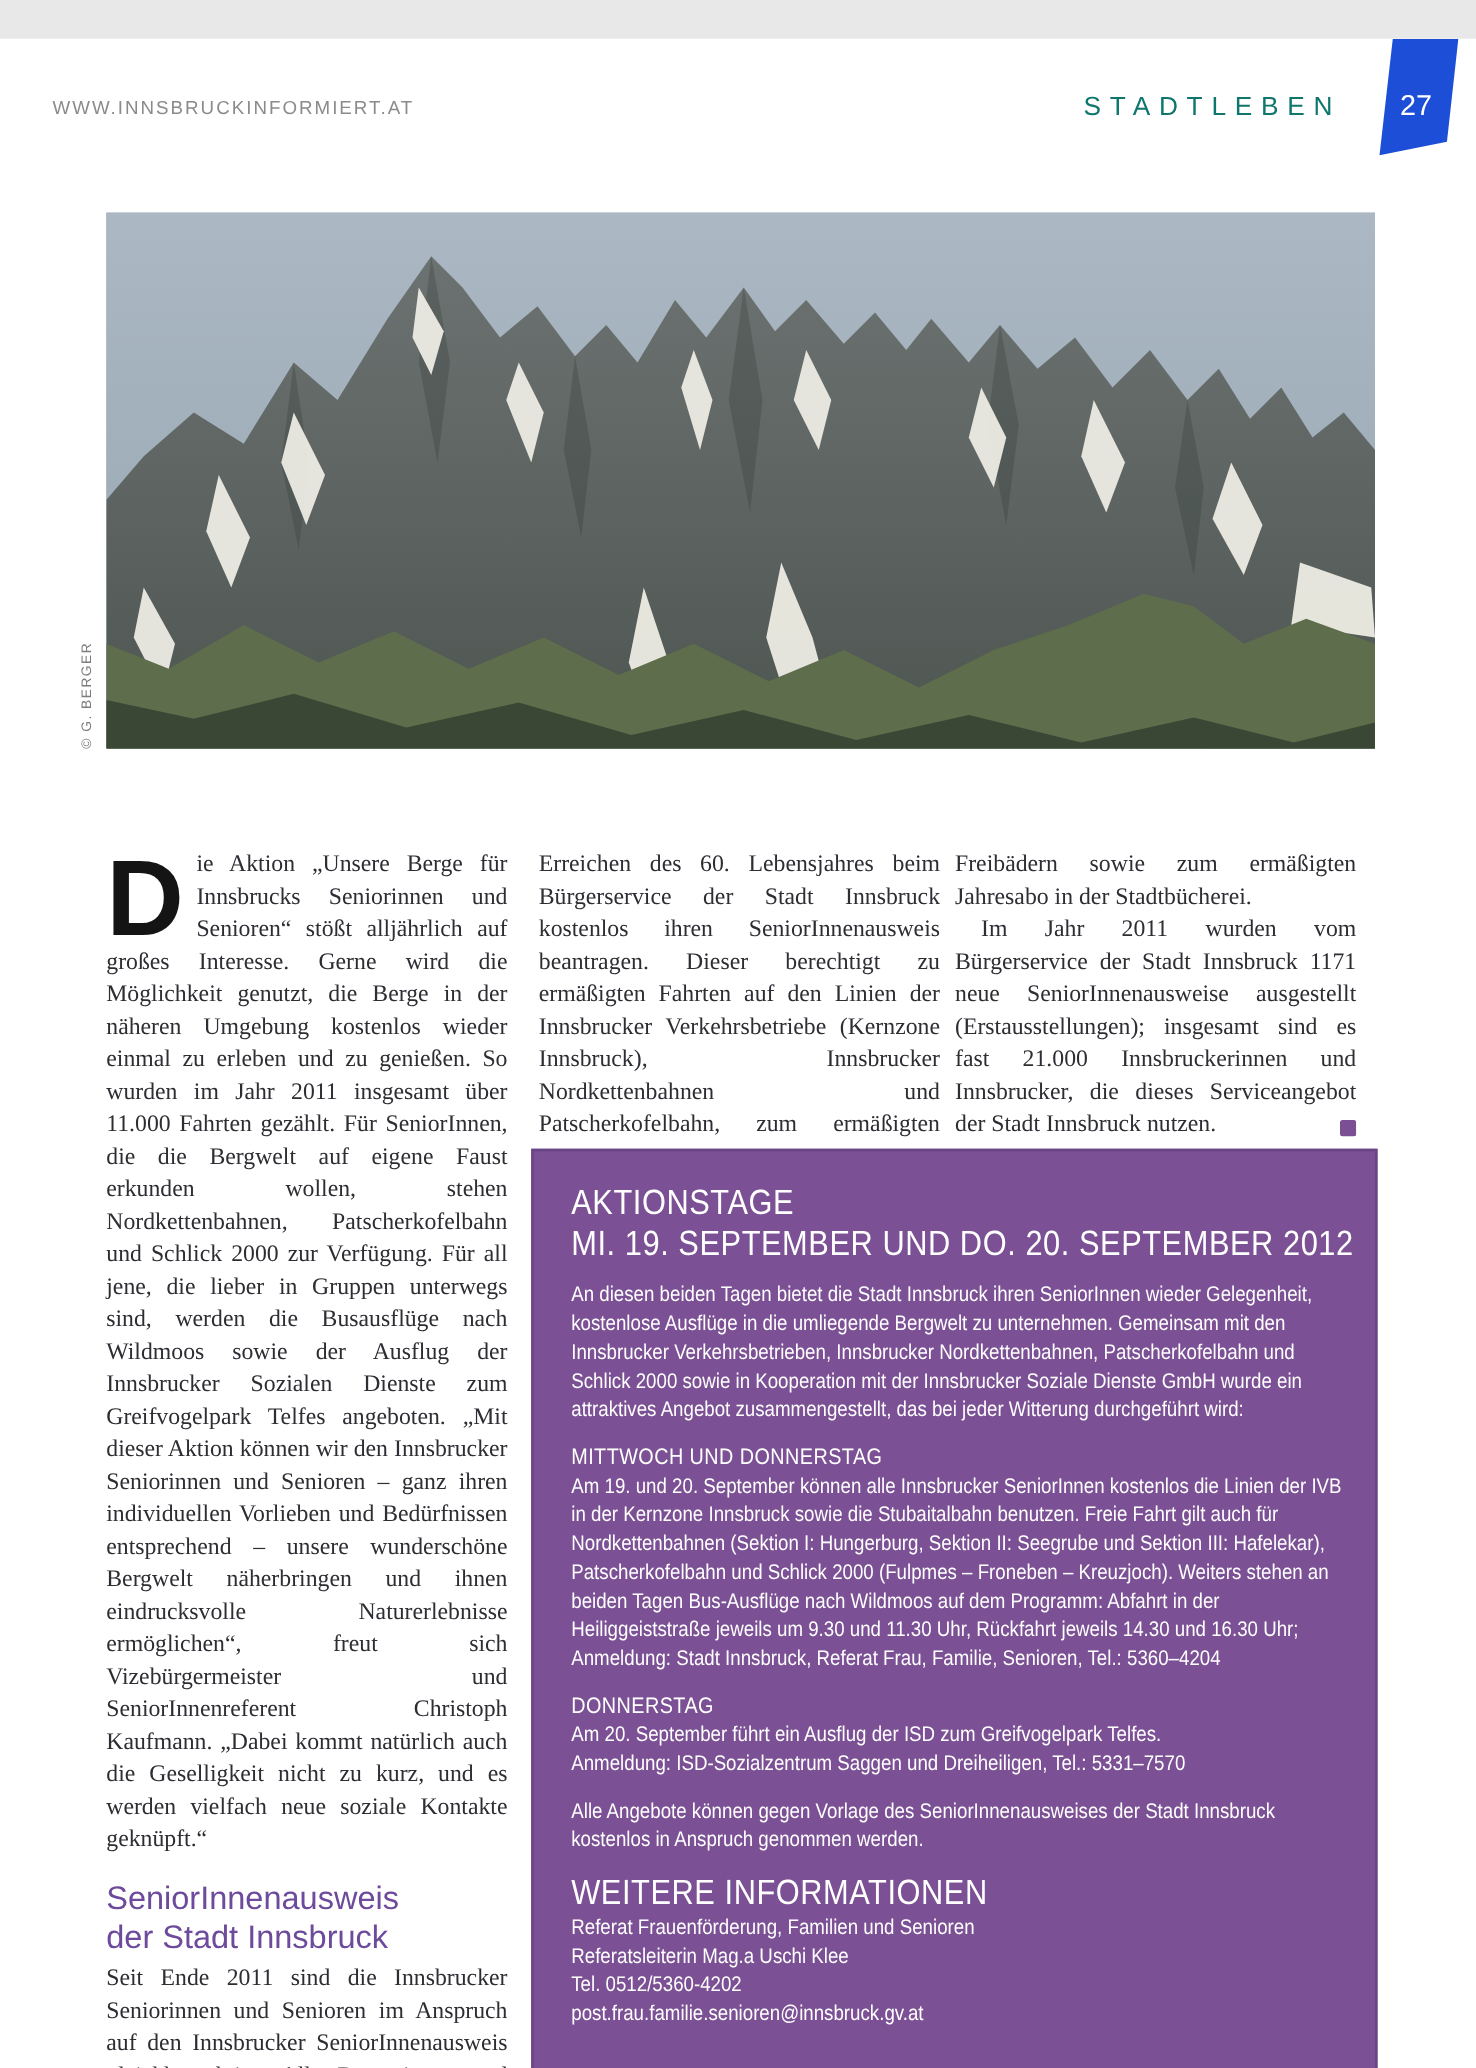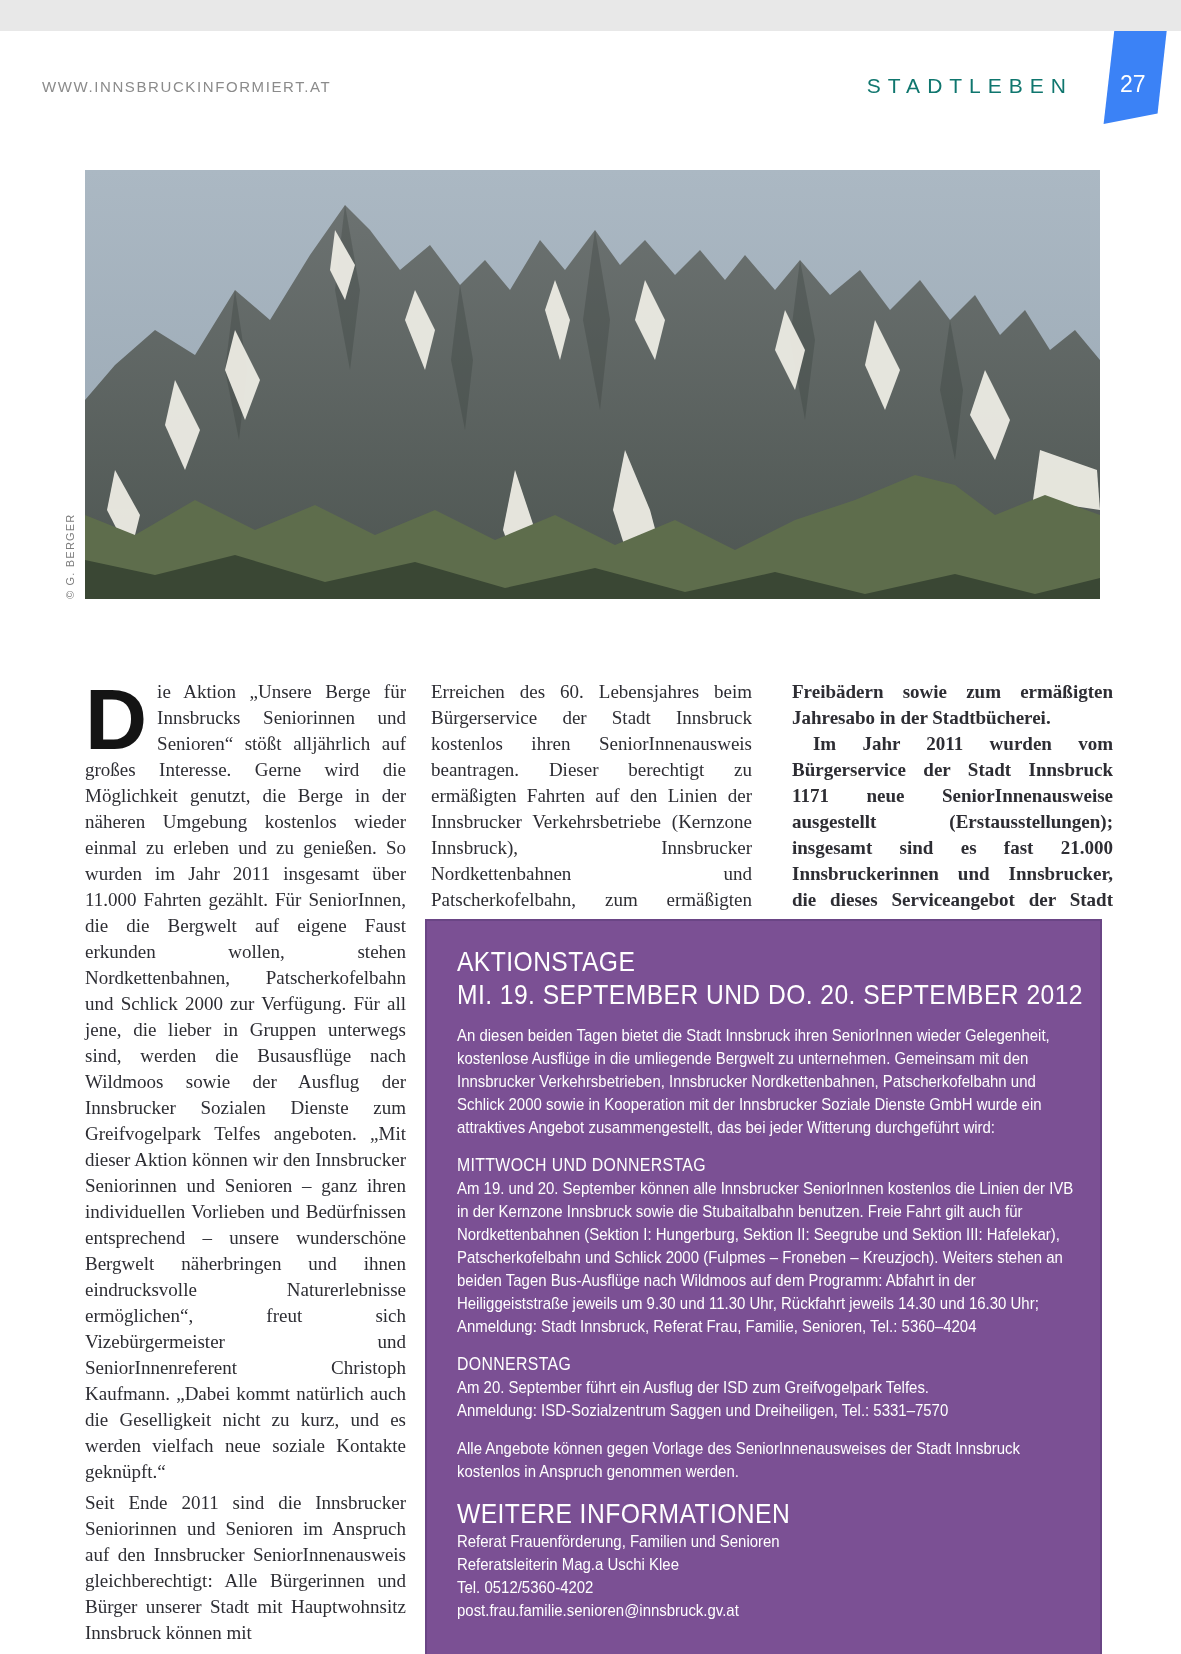--- a/index.html
+++ b/index.html
@@ -15,21 +15,21 @@
   .site-url{
     position:absolute;left:42px;top:47px;
     font-size:15px;letter-spacing:1.6px;color:#8b8b8b;
   }
   .section-label{
     position:absolute;right:108px;top:43px;
     font-size:21px;letter-spacing:7px;color:#0f766e;
   }
   .page-tab{
     position:absolute;left:1096px;top:0;width:76px;height:97px;
-    background:#3b82f6;
+    background:#1d4ed8;
     clip-path:polygon(24% 0%,93% 0%,81% 85%,10% 96%);
   }
   .page-tab .num{
     position:absolute;left:24px;top:40px;
     color:#ffffff;font-size:23px;
   }
   
   .photo{
     position:absolute;left:85px;top:139px;width:1015px;height:429px;
     overflow:hidden;background:#9fadb9;
@@ -47,21 +47,21 @@
   }
   .headline .cond-line{
     display:inline-block;white-space:nowrap;
     font-size:41px;line-height:50px;font-weight:400;
     transform:scaleX(0.84);transform-origin:0 0;
   }
   
   .col{position:absolute;top:648px;width:321px;}
   .col1{left:85px;}
   .col2{left:431px;height:238px;overflow:hidden;}
-  .col3{left:792px;height:238px;overflow:hidden;font-weight:bold;}
+  .col3{left:764px;height:238px;overflow:hidden;}
   .body-text{
     font-family:"Liberation Serif",serif;
     font-size:19px;line-height:26px;color:#2d2d33;
     text-align:justify;hyphens:auto;margin:0;
   }
   .dropcap{
     float:left;
     font-family:"Liberation Sans",sans-serif;font-weight:700;
     font-size:86px;line-height:66px;
     margin:7px 10px 2px 0;color:#141414;
@@ -146,20 +146,24 @@
       </g>
       <polygon fill="#5e6d4c" points="0,429 0,345 50,365 110,330 170,360 230,335 290,365 350,340 410,370 470,345 530,375 590,350 650,380 710,350 770,330 830,305 870,315 910,345 960,325 1015,345 1015,429"></polygon>
       <polygon fill="#3a4734" points="0,429 0,390 70,405 150,385 240,412 330,392 420,418 510,398 600,422 690,402 780,424 870,404 950,424 1015,408 1015,429"></polygon>
     </svg>
   </div>
   <div class="photo-credit">© G. BERGER</div>
 
 
   <div class="col col1">
     <p class="body-text"><span class="dropcap">D</span><span>ie Aktion „Unsere Berge für Innsbrucks Seniorinnen und Senioren“ stößt alljährlich auf großes Interesse. Gerne wird die Möglichkeit genutzt, die Berge in der näheren Umgebung kostenlos wieder einmal zu erleben und zu genießen. So wurden im Jahr 2011 insgesamt über 11.000 Fahrten gezählt. Für SeniorInnen, die die Bergwelt auf eigene Faust erkunden wollen, stehen Nordkettenbahnen, Patscherkofelbahn und Schlick 2000 zur Verfügung. Für all jene, die lieber in Gruppen unterwegs sind, werden die Busausflüge nach Wildmoos sowie der Ausflug der Innsbrucker Sozialen Dienste zum Greifvogelpark Telfes angeboten. „Mit dieser Aktion können wir den Innsbrucker Seniorinnen und Senioren – ganz ihren individuellen Vorlieben und Bedürfnissen entsprechend – unsere wunderschöne Bergwelt näherbringen und ihnen eindrucksvolle Naturerlebnisse ermöglichen“, freut sich Vizebürgermeister und SeniorInnenreferent Christoph Kaufmann. „Dabei kommt natürlich auch die Geselligkeit nicht zu kurz, und es werden vielfach neue soziale Kontakte geknüpft.“</span></p>
+    <div class="subheading">
+      <div>SeniorInnenausweis</div>
+      <div>der Stadt Innsbruck</div>
+    </div>
     <p class="body-text after-sub">Seit Ende 2011 sind die Innsbrucker Seniorinnen und Senioren im Anspruch auf den Innsbrucker SeniorInnenausweis gleichberechtigt: Alle Bürgerinnen und Bürger unserer Stadt mit Hauptwohnsitz Innsbruck können mit</p>
   </div>
 
   <div class="col col2">
     <p class="body-text">Erreichen des 60. Lebensjahres beim Bürgerservice der Stadt Innsbruck kostenlos ihren SeniorInnenausweis beantragen. Dieser berechtigt zu ermäßigten Fahrten auf den Linien der Innsbrucker Verkehrsbetriebe (Kernzone Innsbruck), Innsbrucker Nordkettenbahnen und Patscherkofelbahn, zum ermäßigten Eintritt in den städtischen Hallen- und</p>
   </div>
 
   <div class="col col3">
     <p class="body-text">Freibädern sowie zum ermäßigten Jahresabo in der Stadtbücherei.</p>
     <p class="body-text indent lastpara"><span>Im Jahr 2011 wurden vom Bürgerservice der Stadt Innsbruck 1171 neue SeniorInnenausweise ausgestellt (Erstausstellungen); insgesamt sind es fast 21.000 Innsbruckerinnen und Innsbrucker, die dieses Serviceangebot der Stadt Innsbruck nutzen.</span><span class="endmark"></span></p>

